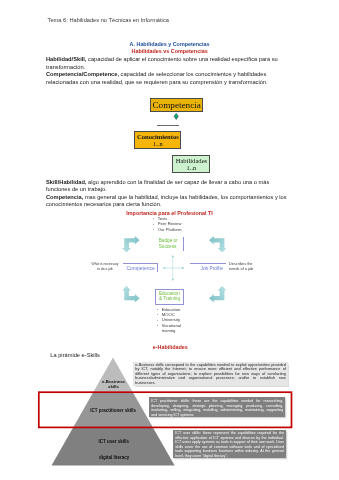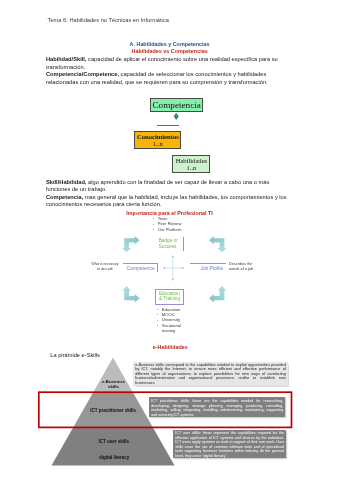--- a/index.html
+++ b/index.html
@@ -9,21 +9,21 @@
   .hdr{font-size:5.7px;color:#3a3a3a;}
   .h-blue{font-size:5.4px;font-weight:bold;color:#1f4e9c;text-align:center;}
   .h-red{font-size:5.4px;font-weight:bold;color:#c0261f;text-align:center;}
   .body-txt{font-size:5.7px;line-height:7.7px;color:#222;}
   .body-txt b{font-weight:bold;}
 
   
   .uml{position:absolute;border:0.8px solid #4a4a4a;font-family:"Liberation Serif",serif;
        text-align:center;box-sizing:border-box;
        display:flex;flex-direction:column;align-items:center;justify-content:center;color:#111;}
-  .uml-green{background:#86efac;text-align:center;}
+  .uml-green{background:#eab308;text-align:center;}
   .uml-orange{background:#f5b50a;}
   .uml-lgreen{background:#cdf2cd;}
   .uml .l1{font-size:6.6px;font-weight:bold;line-height:7.4px;}
   .uml .l2{font-size:6.4px;line-height:7.4px;}
   .dg-bul{font-size:4.2px;color:#3a3a3a;line-height:5.35px;white-space:nowrap;}
   .dg-bul .bdot{display:inline-block;width:5.3px;height:0;position:relative;}
   .dg-bul .bdot::before{content:'';position:absolute;left:0.6px;top:-1.5px;width:0.9px;height:0.9px;border-radius:50%;background:#777;}
   .dg-small{font-size:3.6px;color:#3a3a3a;line-height:4.9px;}
   .dgl-green{font-size:4.7px;color:#6cbe3a;line-height:5.6px;}
   .dgl-blue{color:#6a79de;}

